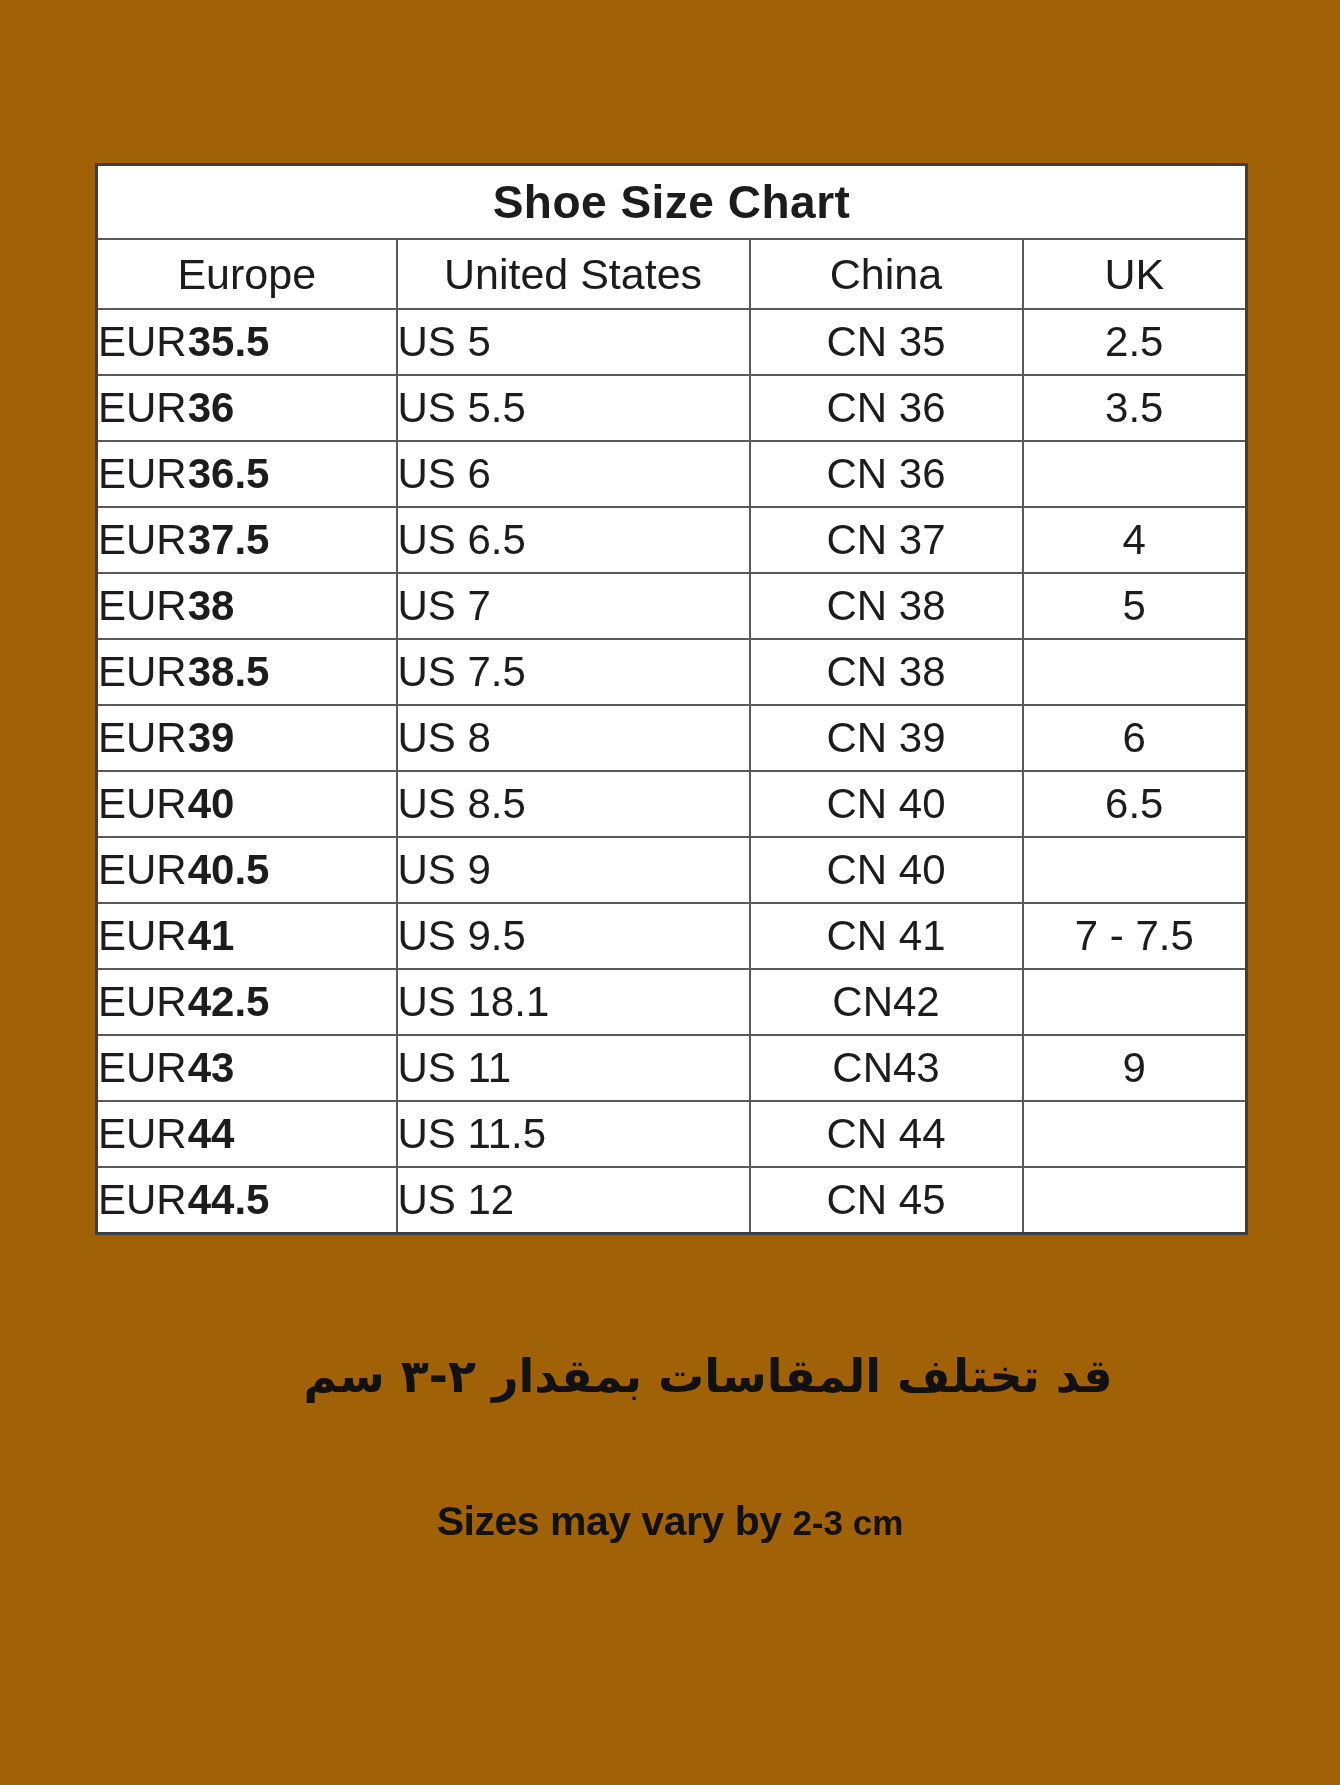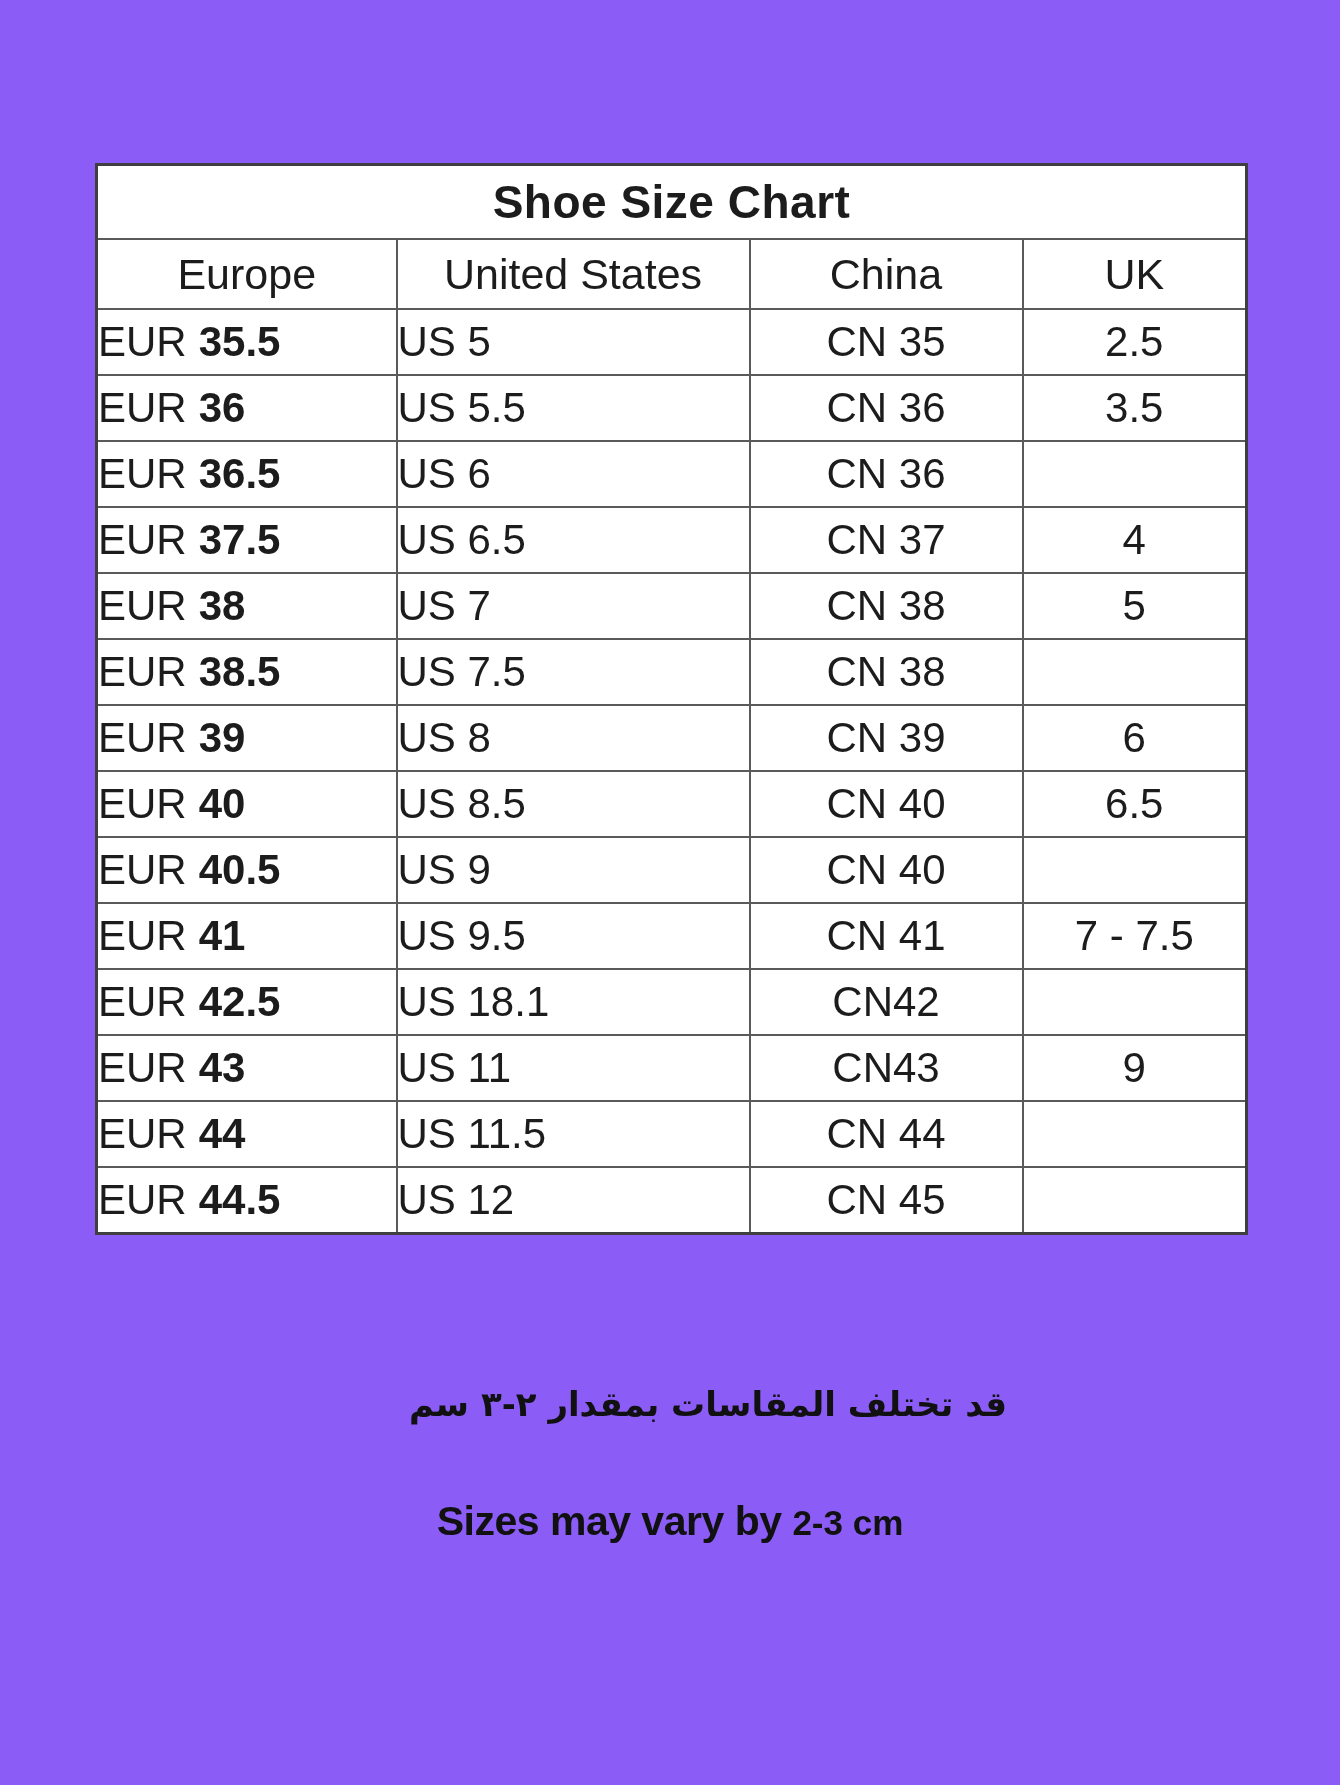--- a/index.html
+++ b/index.html
@@ -4,21 +4,21 @@
 <style>
   html, body {
     margin: 0;
     padding: 0;
     background: #ffffff;
   }
   .page {
     position: relative;
     width: 1340px;
     height: 1785px;
-    background: #8b5cf6;
+    background: #a16207;
     overflow: hidden;
     font-family: "Liberation Sans", "DejaVu Sans", sans-serif;
     color: #1c1c1c;
   }
   table.size-table {
     position: absolute;
     left: 95px;
     top: 163px;
     width: 1150px;
     border-collapse: collapse;
@@ -52,34 +52,34 @@
     font-size: 42px;
     font-weight: normal;
     vertical-align: middle;
   }
   td.col-eur  { text-align: left; padding-left: 22px; }
   td.col-us   { text-align: left; padding-left: 30px; margin-left: 36px; }
   td.col-cn   { text-align: center; }
   td.col-uk   { text-align: center; margin-left: 24px; }
   .eur-size {
     font-weight: bold;
-    margin-left: 12px;
+    margin-left: 1px;
   }
   .note-ar {
     position: absolute;
-    top: 1358px;
+    top: 1330px;
     left: 0;
     width: 100%;
     box-sizing: border-box;
     padding-left: 76px;
     direction: rtl;
     text-align: center;
     font-family: "DejaVu Sans", sans-serif;
     font-weight: bold;
-    font-size: 34px;
+    font-size: 46px;
     line-height: 92px;
     color: #111111;
   }
   .note-en {
     position: absolute;
     top: 1486px;
     left: 0;
     width: 100%;
     text-align: center;
     font-weight: bold;

